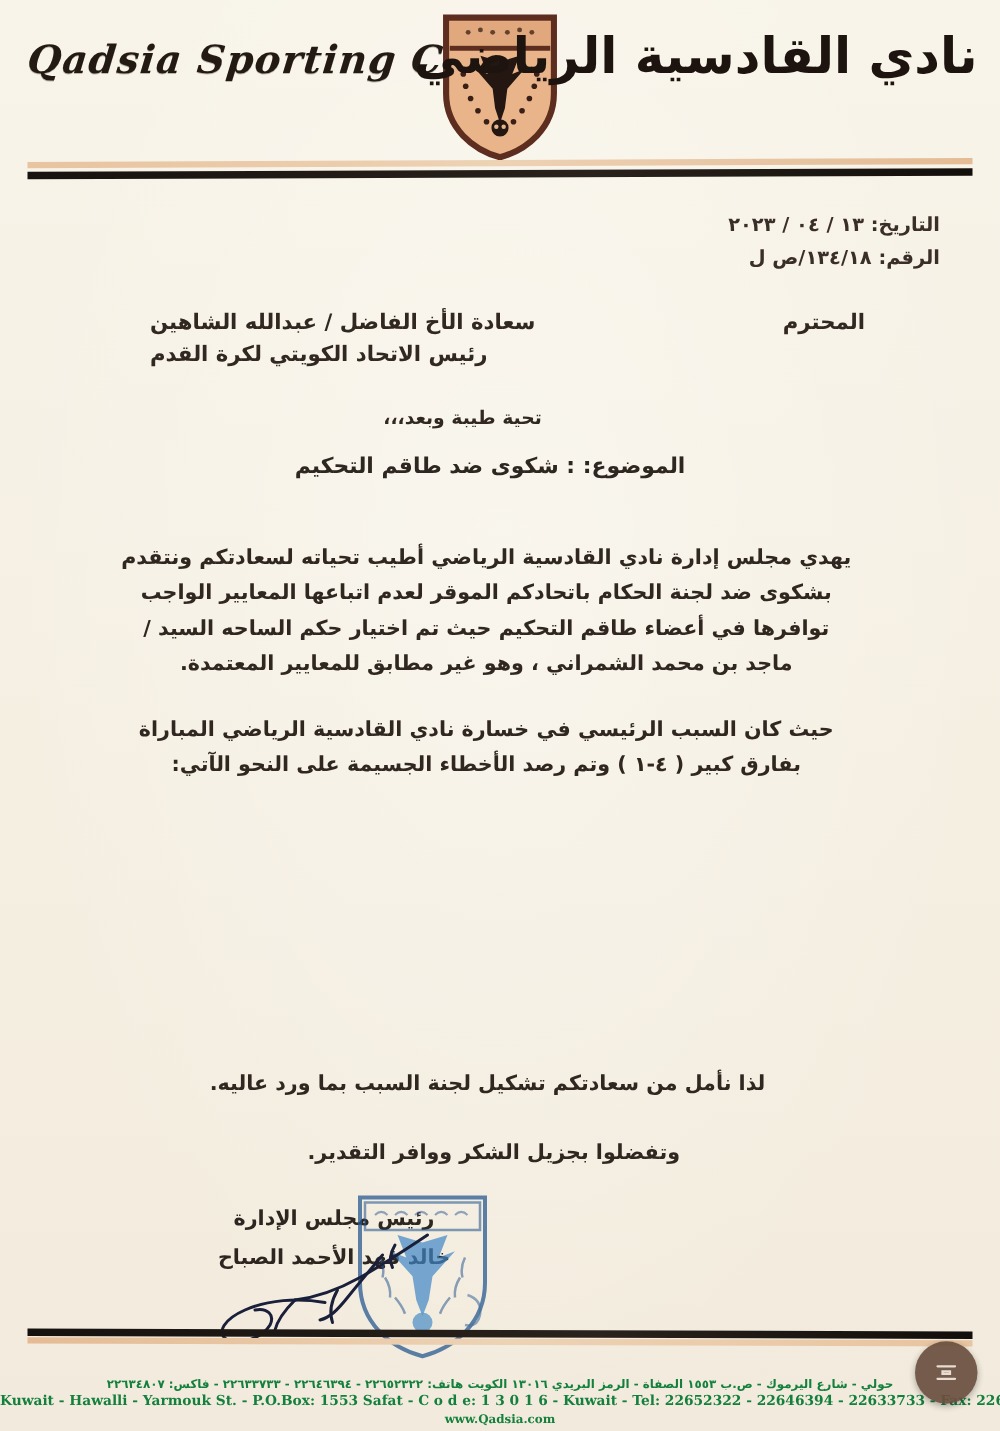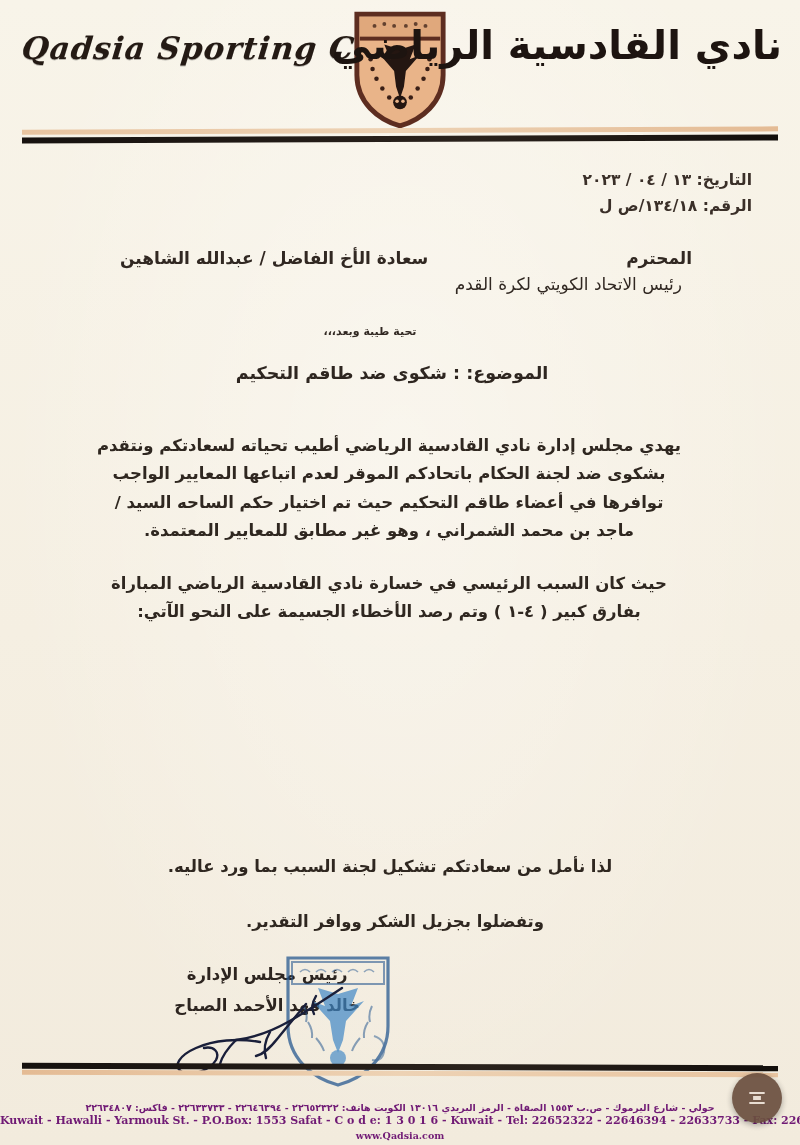--- a/index.html
+++ b/index.html
@@ -129,34 +129,34 @@
     align-items:baseline;
     font-size:17px;
     font-weight:700;
     letter-spacing:0.2px;
   }
   .addressee .to-name { white-space:nowrap; }
   .addressee .honorific { white-space:nowrap; }
   .addressee .line2 {
     margin-top:6px;
     font-size:17px;
-    font-weight:400;
-    text-align:right;
+    font-weight:700;
+    text-align:left;
     padding-right:10px;
     letter-spacing:0.2px;
   }
 
   
   .greeting {
     position:absolute;
     top:325px;
     right:0; left:0;
     text-align:center;
     padding-right:60px;
-    font-size:11px;
+    font-size:15px;
     font-weight:700;
     color:#312822;
   }
   .subject {
     position:absolute;
     top:363px;
     left:0; right:0;
     text-align:center;
     padding-right:16px;
     font-size:17.5px;
@@ -272,21 +272,21 @@
     height:5px;
     background:linear-gradient(90deg,#e4bb94 0%, #edd2b4 50%, #e8c4a0 100%);
     transform:rotate(0.18deg);
   }
 
   .footer {
     position:absolute;
     left:0; right:0;
     bottom:4px;
     text-align:center;
-    color:#701a75;
+    color:#15803d;
   }
   .footer .ar {
     font-size:9.5px;
     font-weight:700;
     letter-spacing:0.1px;
     white-space:nowrap;
   }
   .footer .en {
     direction:ltr;
     font-family:"DejaVu Serif", serif;

